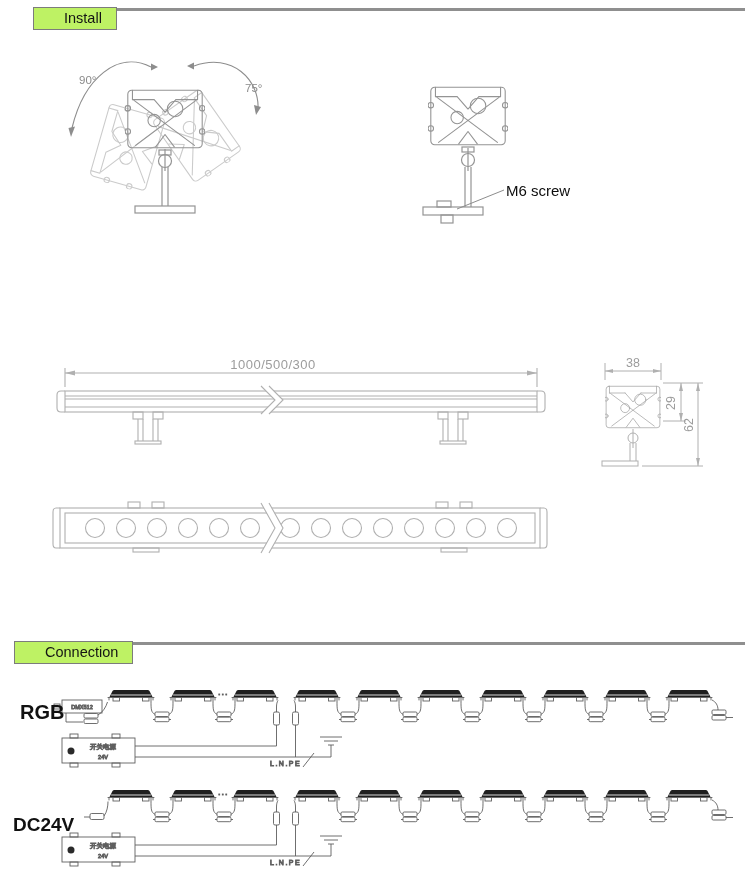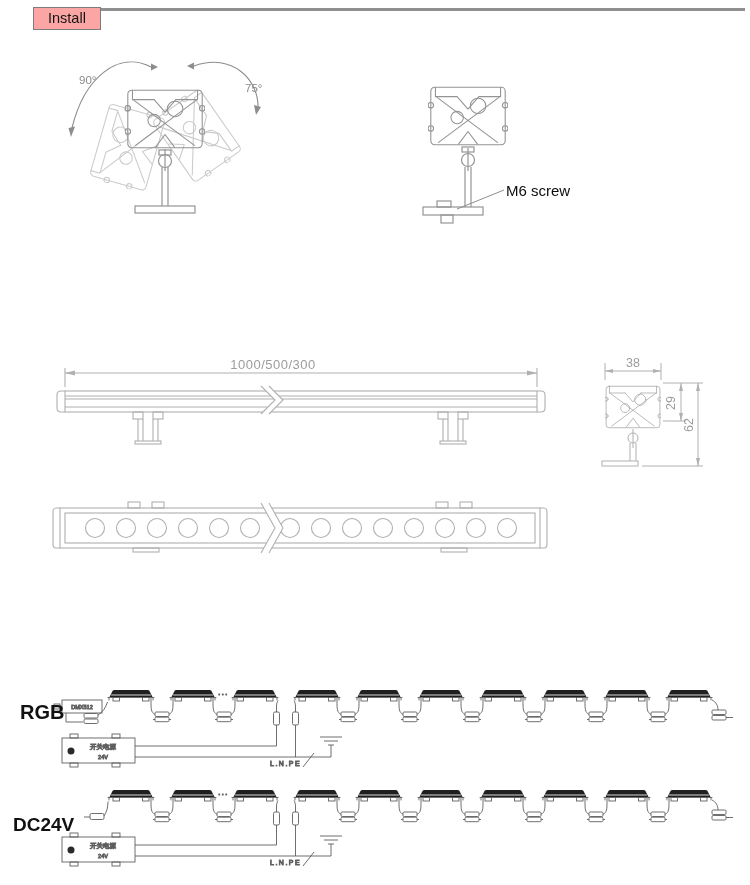--- a/index.html
+++ b/index.html
@@ -1,31 +1,35 @@
 <!DOCTYPE html>
 <html><head>
 <meta charset="utf-8">
 <style>
   html,body{margin:0;padding:0;background:#fff;}
   #page{position:relative;width:750px;height:885px;background:#fff;overflow:hidden;
         font-family:"Liberation Sans",sans-serif;}
   .sec-header{position:absolute;display:flex;align-items:flex-start;}
-  .sec-box{background:#fca5a5;border:1px solid #7c7c7c;color:#141414;
-           font-size:14.5px;padding:2px 14px 3px 14px;white-space:nowrap;}
+  .sec-box{background:#bef264;border:1px solid #7c7c7c;color:#141414;
+           font-size:14.5px;padding:2px 14px 3px 30px;white-space:nowrap;}
   .sec-line{flex:1;height:3px;background:#8f8f8f;margin-top:1px;}
   svg{position:absolute;left:0;}
   svg text{font-family:"Liberation Sans",sans-serif;}
 </style>
 </head>
 <body>
 
 <div id="page">
 
   <div class="sec-header" style="left:33px;top:7px;width:712px;">
     <span class="sec-box">Install</span>
+    <span class="sec-line"></span>
+  </div>
+  <div class="sec-header" style="left:14px;top:641px;width:731px;">
+    <span class="sec-box">Connection</span>
     <span class="sec-line"></span>
   </div>
 
   <svg width="750" height="210" viewBox="0 36 750 210" style="top:36px;">
     <defs>
       <symbol id="prof" viewBox="0 0 100 80">
         <g fill="none" stroke="currentColor" stroke-width="1.4" stroke-linejoin="round" stroke-linecap="round">
           <rect x="2" y="3" width="96" height="74" rx="5"></rect>
           <path d="M8,3 L8,15 M92,3 L92,15 M8,15 L36,15 M64,15 L92,15 M36,15 L50,31 L64,15"></path>
           <path d="M10,16 L88,74 M90,16 L12,74"></path>

